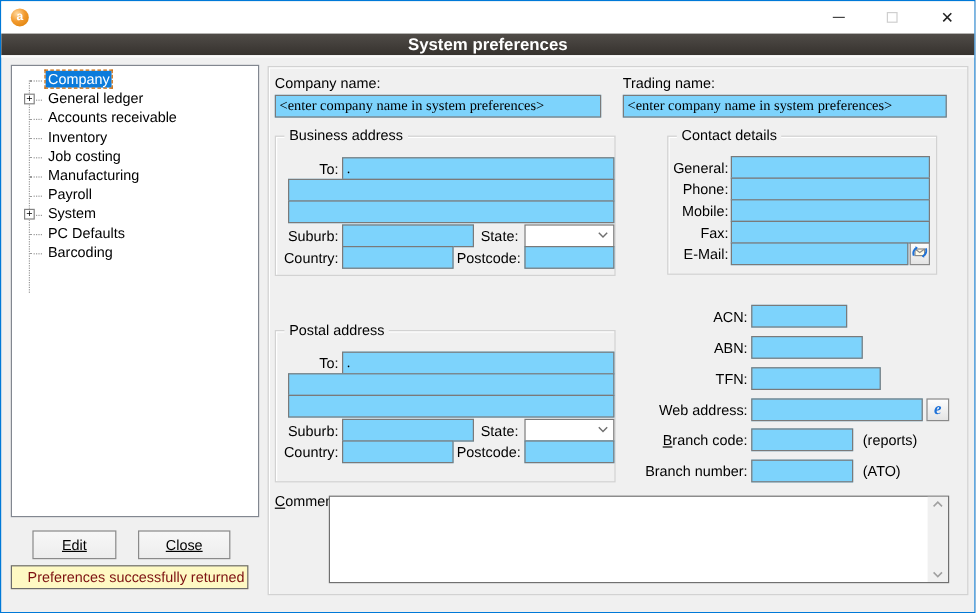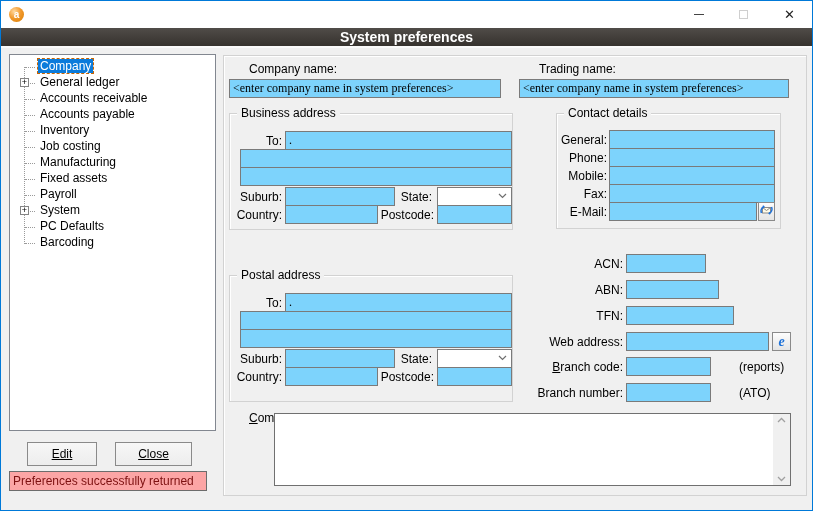--- a/index.html
+++ b/index.html
@@ -44,27 +44,27 @@
     position:absolute; left:10px; top:3px; width:9px; height:9px; background:#fff;
     border:1px solid #848484; font-size:9px; line-height:7px; text-align:center; color:#000;
   }
   
   .btn {
     position:absolute; height:24px; background:linear-gradient(#f7f7f7,#ededed);
     border:1px solid #8a8a8a; font-family:inherit; font-size:12px; text-align:center; line-height:22px; cursor:pointer;text-decoration:underline;
   }
   .status-box {
     position:absolute; left:8px; top:470px; width:198px; height:20px;
-    background:#fca5a5; border:1px solid #6c6c6c; color:#7d1111; line-height:18px; padding-left:3px;
+    background:#fef9c3; border:1px solid #6c6c6c; color:#7d1111; line-height:18px; padding-left:13px;
     white-space:nowrap; overflow:hidden;
   }
   
   .main-group { position:absolute; left:222px; top:54px; width:584px; height:441px;
     border:1px solid #d2d2d2; box-shadow:1px 1px 0 #ffffff inset; }
-  .lbl { position:absolute; white-space:nowrap;margin-left:20px; }
+  .lbl { position:absolute; white-space:nowrap; }
   .rlabel { position:absolute; text-align:right; white-space:nowrap; }
   .text-input {
     position:absolute; height:19px; border:1px solid #7a7a7a; background:#7dd3fc;
     font-family:Liberation Serif, serif; font-size:12px; padding:0 3px; color:#000;
   }
   .group { position:absolute; border:1px solid #d2d2d2; box-shadow:1px 1px 0 #ffffff inset; }
   .group-legend { position:absolute; top:-8px; left:7px; background:#f0f0f0; padding:0 4px; }
   .combo { position:absolute; height:19px; border:1px solid #7a7a7a; background:#fff; cursor:default; }
   .combo svg { position:absolute; right:4px; top:5px; }
   .icon-btn {
@@ -89,25 +89,23 @@
     <span class="winbtn winbtn-close"><span>✕</span></span>
   </div>
 
   <div class="header">System preferences</div>
 
   <div class="tree-panel">
     <div class="tree-vline"></div>
     <div class="tree-row"><span class="tree-label sel">Company</span></div>
     <div class="tree-row"><span class="plusbox">+</span><span class="tree-label">General ledger</span></div>
     <div class="tree-row"><span class="tree-label">Accounts receivable</span></div>
-    <div class="tree-row"><span class="tree-label">Accounts payable</span></div>
     <div class="tree-row"><span class="tree-label">Inventory</span></div>
     <div class="tree-row"><span class="tree-label">Job costing</span></div>
     <div class="tree-row"><span class="tree-label">Manufacturing</span></div>
-    <div class="tree-row"><span class="tree-label">Fixed assets</span></div>
     <div class="tree-row"><span class="tree-label">Payroll</span></div>
     <div class="tree-row"><span class="plusbox">+</span><span class="tree-label">System</span></div>
     <div class="tree-row"><span class="tree-label">PC Defaults</span></div>
     <div class="tree-row"><span class="tree-label">Barcoding</span></div>
   </div>
 
   <button class="btn" style="left:26px; top:441px; width:70px;">Edit</button>
   <button class="btn" style="left:114px; top:441px; width:77px;">Close</button>
   <div class="status-box">Preferences successfully returned</div>
 

